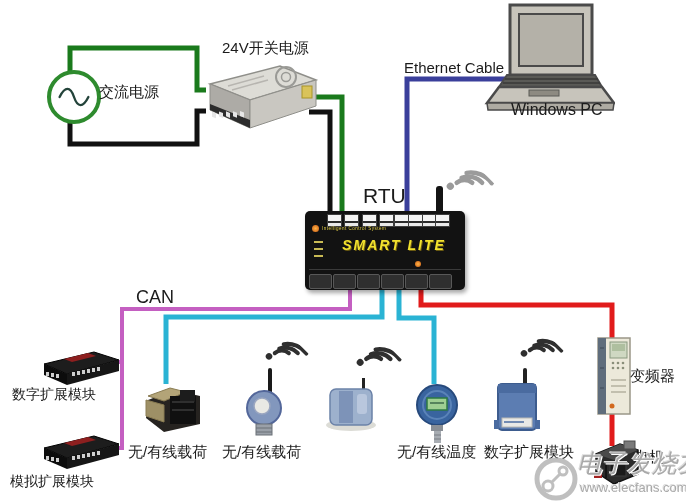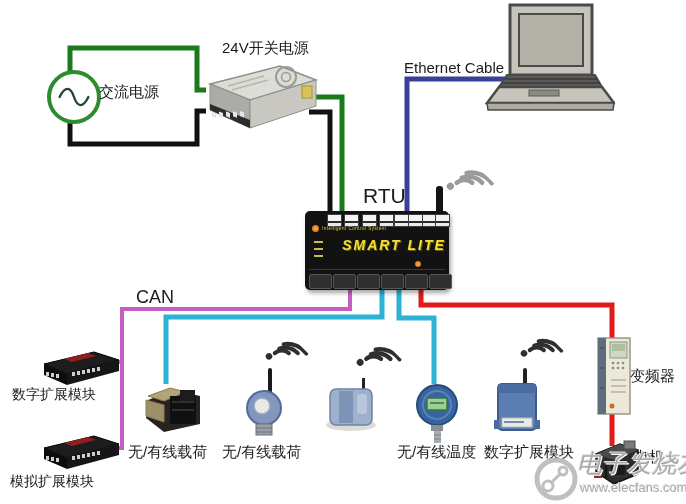--- a/index.html
+++ b/index.html
@@ -7,21 +7,21 @@
          font-family:"Liberation Sans",sans-serif;}
   .abs{position:absolute;}
   .lbl{position:absolute;font-weight:normal;color:#1b1b1b;white-space:nowrap;
        font-family:"Liberation Sans",sans-serif;line-height:1.1;}
   svg{display:block;}
   
   .ac-circle{position:absolute;left:47px;top:70px;width:46px;height:46px;border:4px solid #2e8b2e;
              border-radius:50%;background:#fff;display:flex;align-items:center;justify-content:center;}
   
   .rtu-box{position:absolute;left:305px;top:211px;width:144px;height:79px;background:#121212;
-           border-radius:5px;box-shadow:2px 3px 4px rgba(0,0,0,.35);}
+           border-radius:5px;box-shadow:2px 3px 4px rgba(0,0,0,.35);padding-left:16px;}
   .rtu-port{position:absolute;top:3px;width:13px;height:11px;border:1px solid #3c3c3c;
             background:linear-gradient(#f4f4f4 50%,#2a2a2a 50% 74%,#e9e9e9 74%);}
   .rtu-term{position:absolute;top:63px;width:21px;height:13px;background:#2f2f2f;
             border:1px solid #585858;border-radius:2px;}
   .rtu-brand{position:absolute;left:36px;top:26px;width:106px;text-align:center;
              font-style:italic;font-weight:800;font-size:14px;letter-spacing:2px;
              color:#f2e22e;text-shadow:1px 1px 0 #6a5a10;}
   .rtu-logo-text{position:absolute;left:17px;top:15px;font-size:4.5px;color:#e8d44a;
                  letter-spacing:.5px;white-space:nowrap;}
   .dot-orange{position:absolute;border-radius:50%;background:radial-gradient(#ffb347,#c85a12);}
@@ -80,20 +80,21 @@
     <rect x="45" y="5" width="82" height="70" fill="#c7c4bb" stroke="#4a4a4a" stroke-width="3"></rect>
     <rect x="54" y="14" width="64" height="52" fill="#b4b1a8" stroke="#4a4a4a" stroke-width="2"></rect>
     <polygon points="42,75 130,75 137,87 34,87" fill="#5a5a56" stroke="#4a4a4a" stroke-width="2"></polygon>
     <line x1="40" y1="79" x2="133" y2="79" stroke="#3a3a38" stroke-width="1.5"></line>
     <line x1="38" y1="83" x2="135" y2="83" stroke="#3a3a38" stroke-width="1.5"></line>
     <polygon points="34,87 137,87 149,103 22,103" fill="#c7c4bb" stroke="#4a4a4a" stroke-width="2.5"></polygon>
     <polygon points="22,103 149,103 148,110 23,110" fill="#aeaba2" stroke="#4a4a4a" stroke-width="1.5"></polygon>
     <rect x="64" y="90" width="30" height="6" fill="#8d8a81" stroke="#5a5a56" stroke-width="1"></rect>
   </svg>
   <div class="lbl" style="left:404px;top:60px;font-size:15px">Ethernet Cable</div>
+  <div class="lbl" style="left:511px;top:101px;font-size:16px">Windows PC</div>
 
   <div class="lbl" style="left:363px;top:184px;font-size:21px">RTU</div>
   <div class="antenna"></div>
   <svg class="abs" style="left:447px;top:166px;transform:rotate(45deg)" width="42" height="42" viewBox="0 0 42 42">
     <g fill="none" stroke-linecap="round" stroke-width="4.5" stroke="#9b9b9b">
       <path d="M10,26 A12,12 0 0 1 21,15"></path>
       <path d="M10,19 A19,19 0 0 1 28,8"></path>
       <path d="M10,12 A26,26 0 0 1 35,1.5"></path>
     </g>
     <circle cx="8" cy="33" r="3.6" fill="#9b9b9b"></circle>

